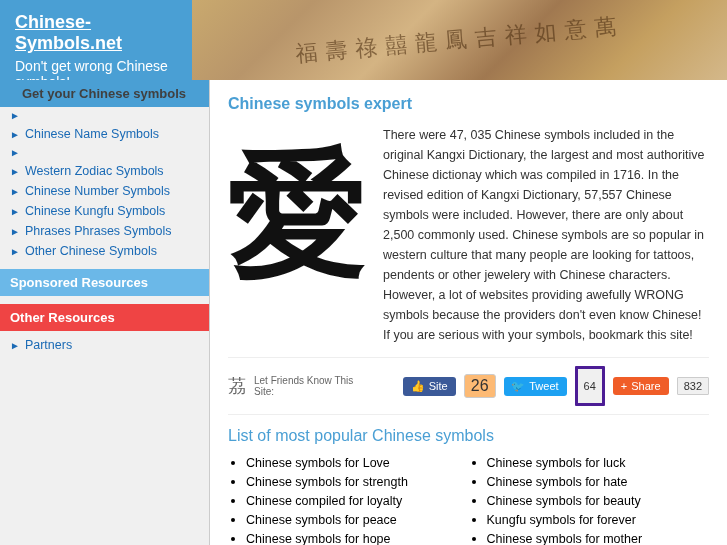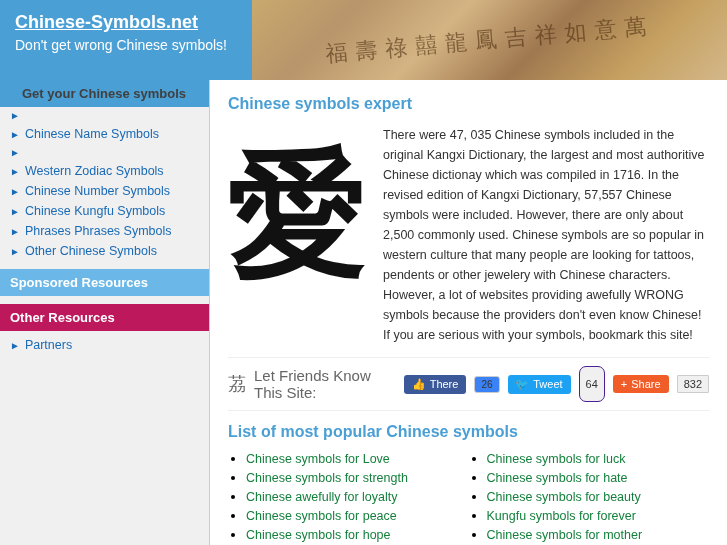--- a/index.html
+++ b/index.html
@@ -9,21 +9,21 @@
       background: #d0d0d0;
       width: 727px;
     }
     
     #header {
       display: flex;
       height: 80px;
       background: #4a9fd4;
     }
     #header-left {
-      width: 252px;
+      width: 192px;
       background: #4a9fd4;
       padding: 12px 15px;
       flex-shrink: 0;
     }
     #site-title {
       color: #fff;
       font-size: 18px;
       font-weight: bold;
       text-decoration: underline;
     }
@@ -94,21 +94,21 @@
     .sidebar-section-header-alt {
       background: #6bb8e8;
       color: #fff;
       font-weight: bold;
       font-size: 13px;
       padding: 6px 10px;
       margin-top: 8px;
       margin-bottom: 4px;
     }
     .sidebar-resources-header {
-      background: #be185d;
+      background: #ef4444;
       color: #fff;
       font-weight: bold;
       font-size: 13px;
       padding: 6px 10px;
       margin-top: 8px;
       margin-bottom: 4px;
     }
     
     #main {
       flex: 1;
@@ -157,60 +157,60 @@
       border-bottom: 1px solid #eee;
       margin-bottom: 12px;
       font-size: 12px;
     }
     .social-char {
       font-size: 18px;
       color: #666;
       font-family: serif;
     }
     .social-label {
-      font-size: 15px;
+      font-size: 10px;
       color: #666;
       margin-right: 22px;
     }
     .btn-like {
       background: #3b5998;
       color: #fff;
       border: none;
       border-radius: 3px;
       padding: 3px 8px;
       font-size: 11px;
       cursor: pointer;
       display: flex;
       align-items: center;
       gap: 4px;
     }
     .btn-like-count {
-      background: #3b82f6;
+      background: #fdba74;
       border: 1px solid #ccc;
       border-radius: 3px;
       padding: 2px 6px;
-      font-size: 10px;
+      font-size: 16px;
       color: #333;
     }
     .btn-tweet {
       background: #1da1f2;
       color: #fff;
       border: none;
       border-radius: 3px;
       padding: 3px 8px;
       font-size: 11px;
       cursor: pointer;
       display: flex;
       align-items: center;
       gap: 4px;
     }
     .btn-tweet-count {
       background: #f0f0f0;
-      border: 1px solid #4c1d95;
-      border-radius: 7px;
+      border: 3px solid #4c1d95;
+      border-radius: 1px;
       padding: 11px 6px;
       font-size: 11px;
       color: #333;
     }
     .btn-share {
       background: #f05d28;
       color: #fff;
       border: none;
       border-radius: 3px;
       padding: 3px 8px;
@@ -225,39 +225,39 @@
       border: 1px solid #ccc;
       border-radius: 1px;
       padding: 2px 6px;
       font-size: 11px;
       color: #333;
     }
     
     .list-title {
       color: #4a9fd4;
       font-size: 16px;
-      font-weight: bold;
+      font-weight: normal;
       margin-bottom: 10px;
     }
     .two-col-list {
       display: flex;
       gap: 0;
     }
     .list-col {
       flex: 1;
     }
     .list-col ul {
       list-style: disc;
       padding-left: 18px;
     }
     .list-col ul li {
       margin-bottom: 4px;
     }
     .list-col ul li a {
-      color: #15803d;
+      color: #000000;
       text-decoration: none;
       font-size: 12.5px;
     }
   </style>
 </head>
 <body>
 
 <div id="header">
   <div id="header-left">
     <div id="site-title">Chinese-Symbols.net</div>
@@ -324,21 +324,21 @@
         <div class="chinese-char-display">愛</div>
       </div>
       <div class="description-text">There were 47, 035 Chinese symbols included in the original Kangxi Dictionary, the largest and most authoritive Chinese dictionay which was compiled in 1716. In the revised edition of Kangxi Dictionary, 57,557 Chinese symbols were included. However, there are only about 2,500 commonly used. Chinese symbols are so popular in western culture that many people are looking for tattoos, pendents or other jewelery with Chinese characters. However, a lot of websites providing awefully WRONG symbols because the providers don't even know Chinese! If you are serious with your symbols, bookmark this site!</div>
     </div>
 
     <div class="social-bar">
       <span class="social-char">茘</span>
       <span class="social-label">Let Friends Know This Site:</span>
       <button class="btn-like">
         <span>👍</span>
-        <span>There</span>
+        <span>Site</span>
       </button>
       <span class="btn-like-count">26</span>
       <button class="btn-tweet">
         <span>🐦</span>
         <span>Tweet</span>
       </button>
       <span class="btn-tweet-count">64</span>
       <button class="btn-share">
         <span>+</span>
         <span>Share</span>
@@ -351,21 +351,21 @@
     <div class="two-col-list">
       <div class="list-col">
         <ul>
           <li>
             <a href="#">Chinese symbols for Love</a>
           </li>
           <li>
             <a href="#">Chinese symbols for strength</a>
           </li>
           <li>
-            <a href="#">Chinese awefully for loyalty</a>
+            <a href="#">Chinese compiled for loyalty</a>
           </li>
           <li>
             <a href="#">Chinese symbols for peace</a>
           </li>
           <li>
             <a href="#">Chinese symbols for hope</a>
           </li>
         </ul>
       </div>
       <div class="list-col">

